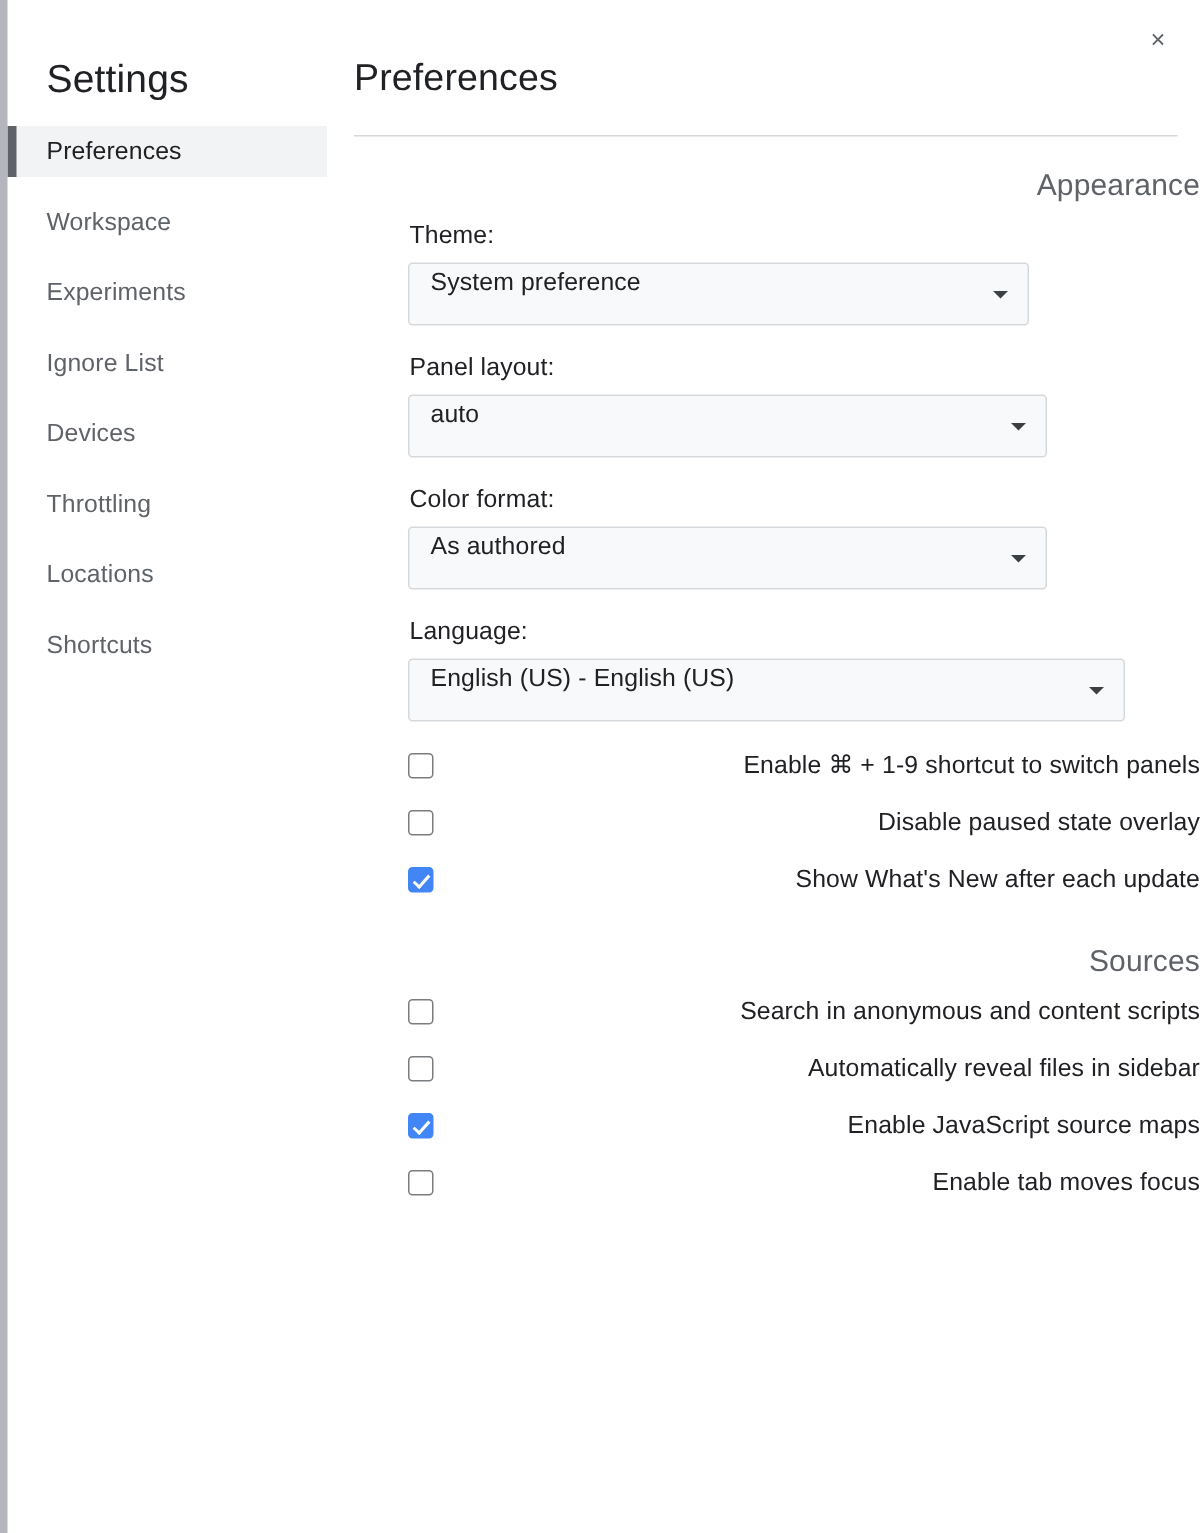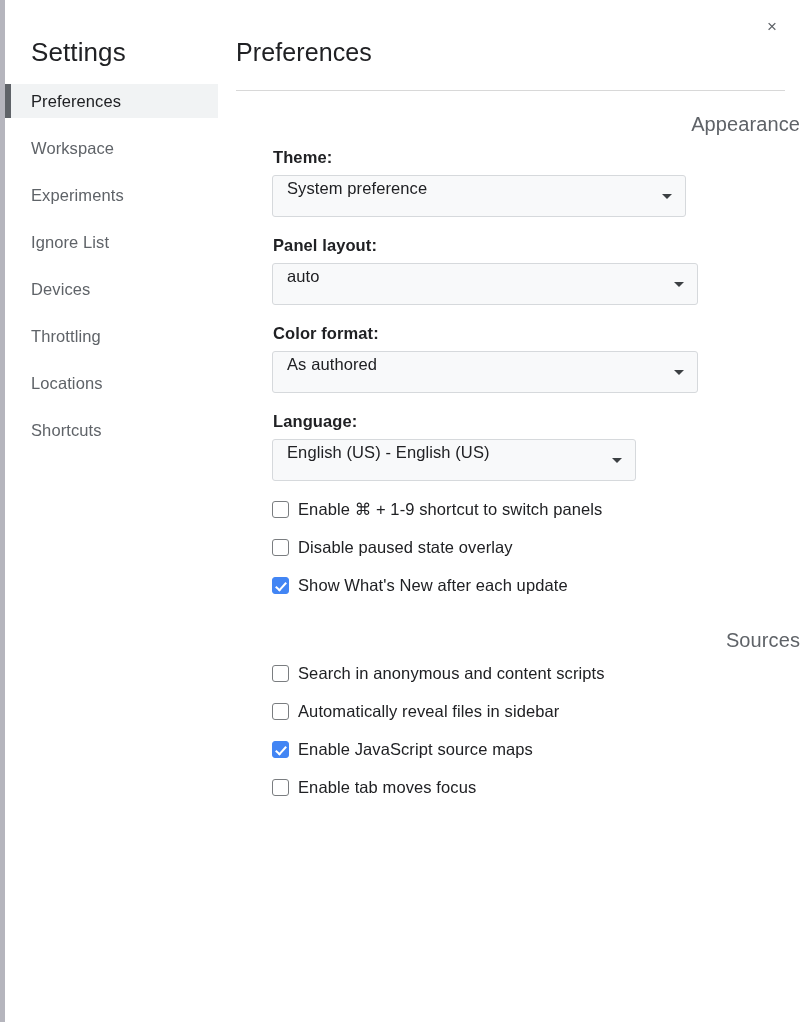--- a/index.html
+++ b/index.html
@@ -110,56 +110,56 @@
     text-align: right;
   }
   .section + .section .section-title { margin-top: 34px; }
 
   .field { padding-left: 36px; }
   .field-label {
     font-size: 16.5px;
     color: #202124;
     margin: 0 0 8px 1px;
     letter-spacing: 0.1px;
-    font-weight: bold;
   }
   .select {
     position: relative;
     height: 42px;
     width: 414px;
     background: #f8f9fa;
     border: 1px solid #d6d9dc;
     border-radius: 3px;
     display: flex;
     align-items: center;
     padding: 0 32px 16px 14px;
     font-size: 16.5px;
     color: #202124;
     margin-bottom: 19px;
     cursor: pointer;
     letter-spacing: 0.1px;
   }
   .select.narrow { width: 426px; }
-  .select.mid { width: 364px; text-align: center; }
+  .select.mid { width: 478px; text-align: center; }
   .caret {
     position: absolute;
     right: 13px; top: 50%;
     margin-top: -2px;
     width: 0; height: 0;
     border-left: 5px solid transparent;
     border-right: 5px solid transparent;
     border-top: 5px solid #3c4043;
   }
 
   .check-row {
     display: flex;
     align-items: center;
     padding-left: 36px;
     margin-bottom: 19px;
     cursor: pointer;
+    justify-content: space-between;
   }
   .section .check-row:first-of-type { margin-top: 6px; }
   .checkbox {
     flex: 0 0 auto;
     width: 17px; height: 17px;
     border-radius: 3px;
     border: 1.6px solid #7a7d80;
     background: #ffffff;
     margin-right: 9px;
     position: relative;

